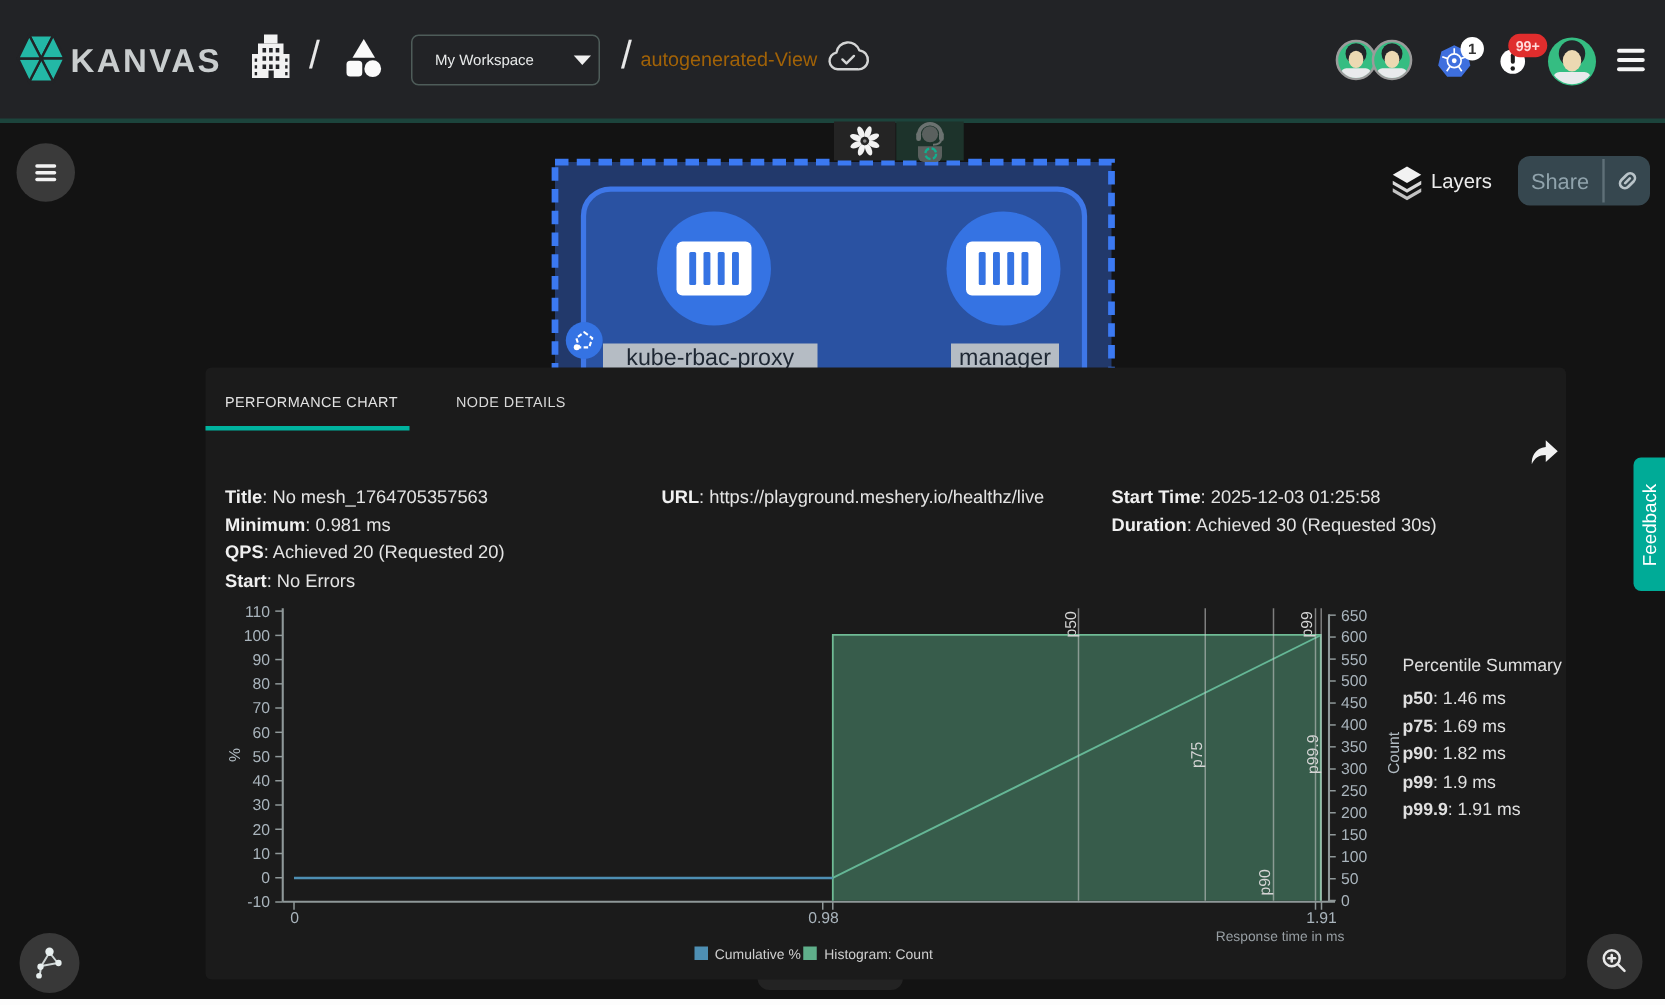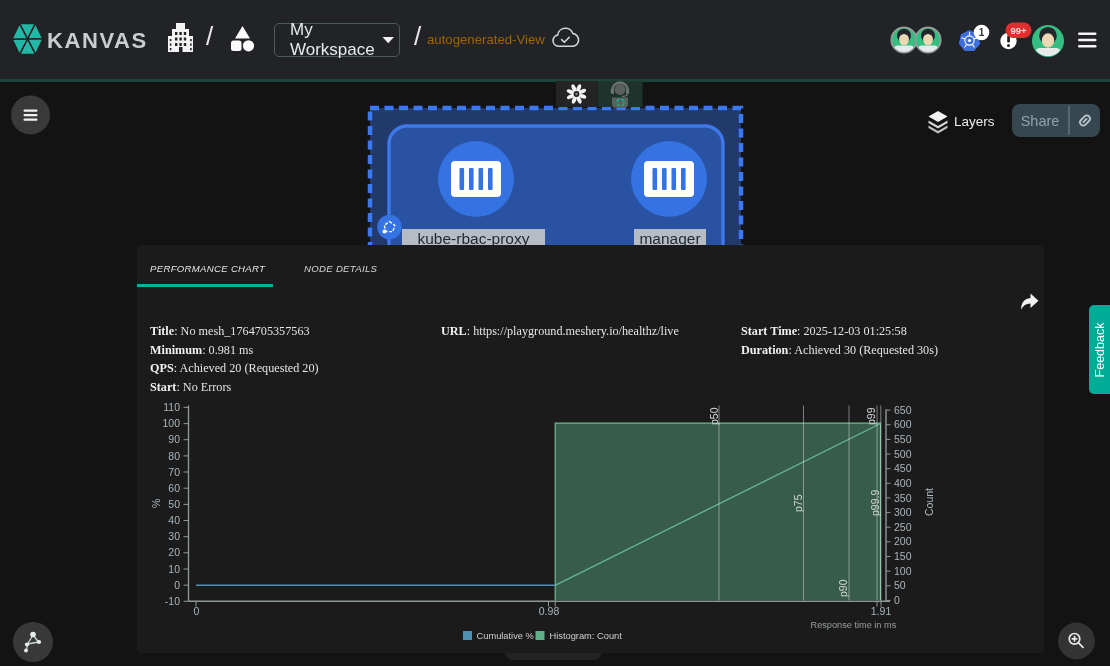--- a/index.html
+++ b/index.html
@@ -7,36 +7,36 @@
     font-family:"Liberation Sans", sans-serif; }
   .abs { position:absolute; }
   #stage { position:relative; width:1110px; height:670px; }
 
   
   #hdr { position:absolute; left:0; top:0; width:1110px; height:80px; background:#222326; }
   #tealline { position:absolute; left:0; top:79px; width:1110px; height:3px; background:#1c443c; }
   #brandtxt { position:absolute; left:47px; top:28px; font-size:22px; font-weight:bold;
     color:#c9cdce; letter-spacing:1.6px; }
   #wsbtn { position:absolute; left:274px; top:23px; width:126px; height:34px;
-    border:1.5px solid #4e5c59; border-radius:5px; color:#e8eaea; font-size:17px;
+    border:1.5px solid #4e5c59; border-radius:5px; color:#e8eaea; font-size:10px;
     display:flex; align-items:center; padding-left:15px; }
   .slash { position:absolute; top:21px; font-size:26px; font-weight:300; color:#e8e8e8; }
   #viewname { position:absolute; left:427px; top:32px; font-size:13.2px; color:#a16207; }
 
   
   #canvas { position:absolute; left:0; top:82px; width:1110px; height:588px; background:#131313; }
 
   
   #panel { position:absolute; left:137px; top:245px; width:907px; height:408px;
     background:#1b1b1b; border-radius:4px; z-index:30; }
   #notch { position:absolute; left:505px; top:652px; width:97px; height:8px;
     background:#232323; border-radius:0 0 8px 8px; z-index:29; }
-  .tab { position:absolute; top:263px; font-size:9.6px; letter-spacing:0.3px; color:#e3e3e3; z-index:31;font-style:italic; }
+  .tab { position:absolute; top:263px; font-size:9.6px; letter-spacing:0.3px; color:#e3e3e3; z-index:31; }
   #tabline { position:absolute; left:137px; top:284px; width:136px; height:2.5px; background:#00b39f; z-index:31; }
-  .info { position:absolute; font-size:12.2px; color:#e4e4e4; line-height:18.5px; z-index:31; white-space:nowrap;font-family:Liberation Serif, serif; }
+  .info { position:absolute; font-size:12.2px; color:#e4e4e4; line-height:18.5px; z-index:31; white-space:nowrap; }
   .info b { color:#f0f0f0; }
 
   #psummary { position:absolute; left:935px; top:436px; z-index:31; color:#e0e0e0; font-size:11.8px; }
   #psummary .h { margin-bottom:8px; }
   #psummary .it { margin-top:4.6px; }
 
   #feedback { position:absolute; right:0; top:305px; width:21px; height:89px;
     background:#00ab97; border-radius:5px 0 0 5px; z-index:40; }
   #feedback span { position:absolute; left:50%; top:50%;
     transform:translate(-50%,-50%) rotate(-90deg); color:#fff; font-size:12.5px; white-space:nowrap; }
@@ -394,18 +394,26 @@
       <text transform="translate(874.5,425) rotate(-90)">p99</text>
       <text transform="translate(878.5,516) rotate(-90)">p99.9</text>
     </g>
 
     <rect x="463" y="631" width="9" height="9" fill="#4e8fb3"></rect>
     <text x="476.5" y="639.3" font-size="9.3" fill="#cfcfcf">Cumulative %</text>
     <rect x="535.5" y="631" width="9" height="9" fill="#5faf8a"></rect>
     <text x="549.5" y="639.3" font-size="9.3" fill="#cfcfcf">Histogram: Count</text>
   </svg>
 
+  <div id="psummary">
+    <div class="h">Percentile Summary</div>
+    <div class="it"><b>p50</b>: 1.46 ms</div>
+    <div class="it"><b>p75</b>: 1.69 ms</div>
+    <div class="it"><b>p90</b>: 1.82 ms</div>
+    <div class="it"><b>p99</b>: 1.9 ms</div>
+    <div class="it"><b>p99.9</b>: 1.91 ms</div>
+  </div>
 
   <div id="feedback">
       <span>Feedback</span>
     </div>
   <div id="whitestrip"></div>
 </div>
 
 </body></html>

